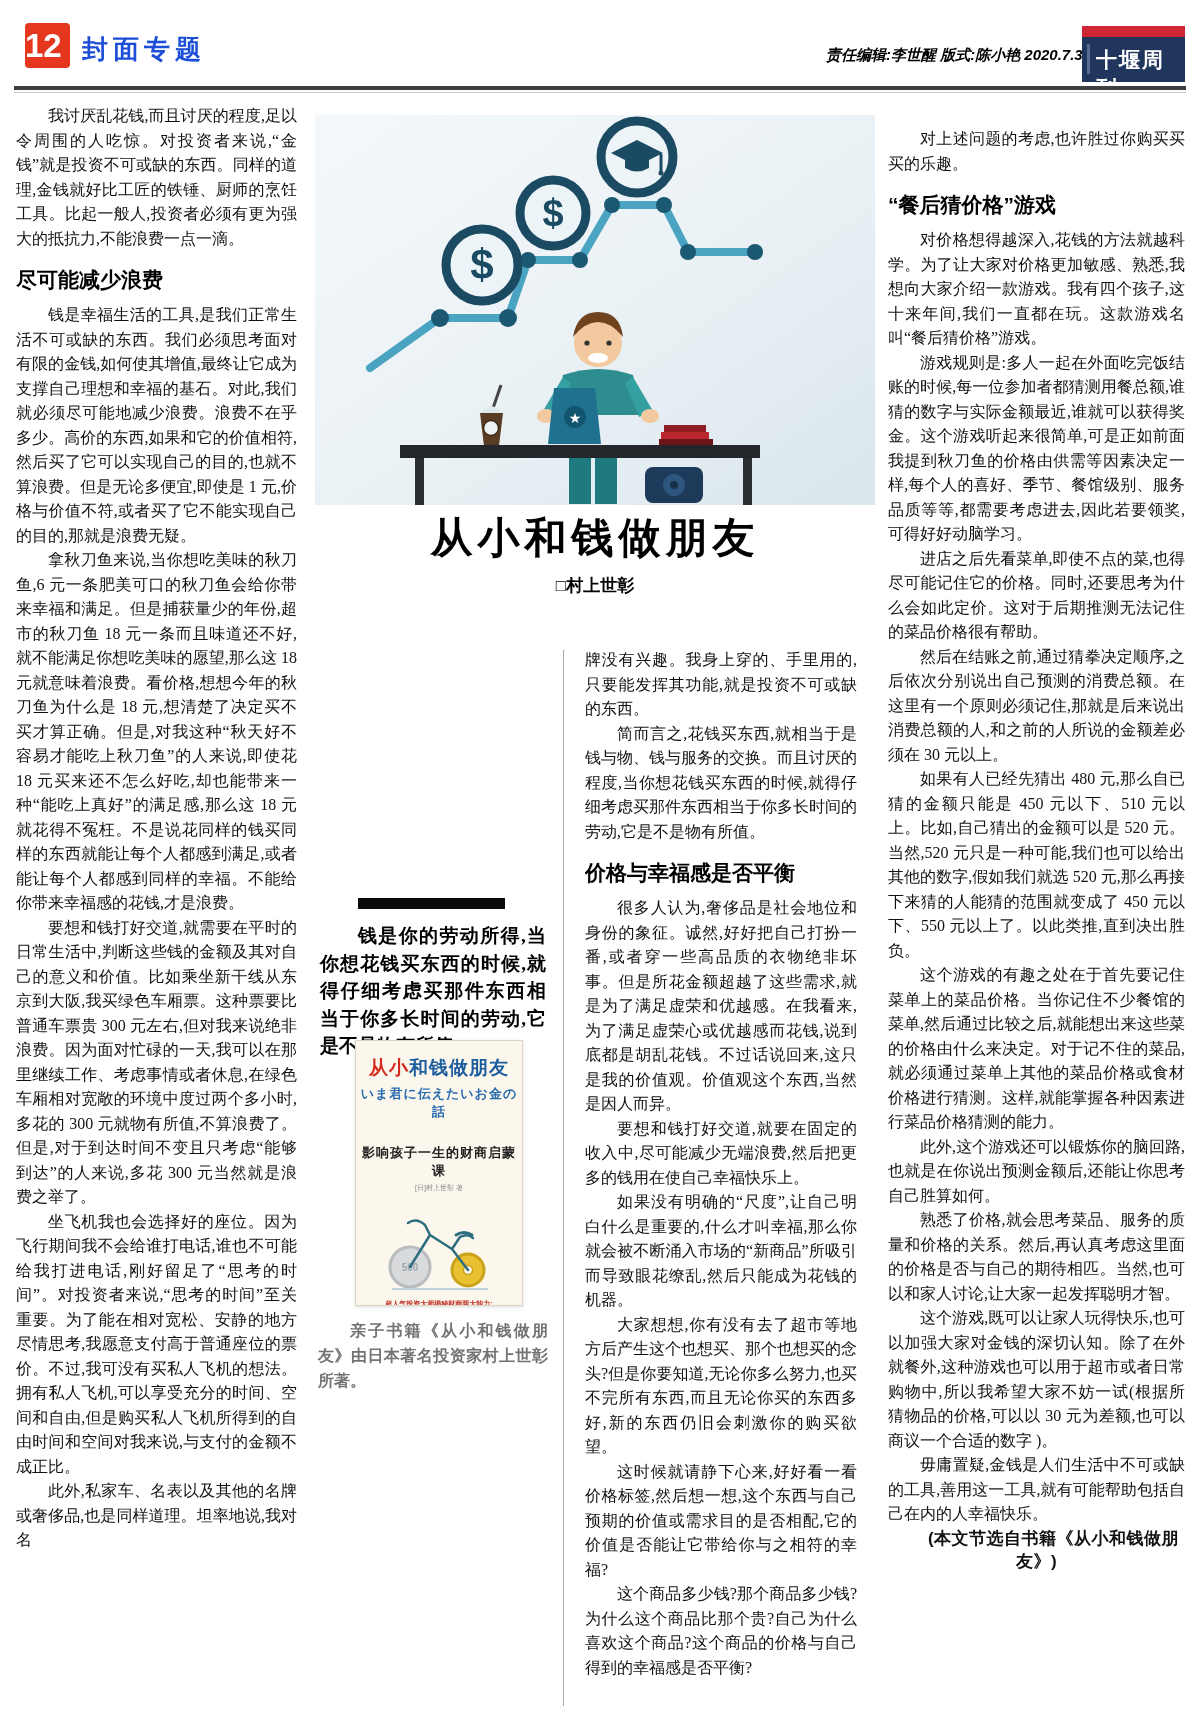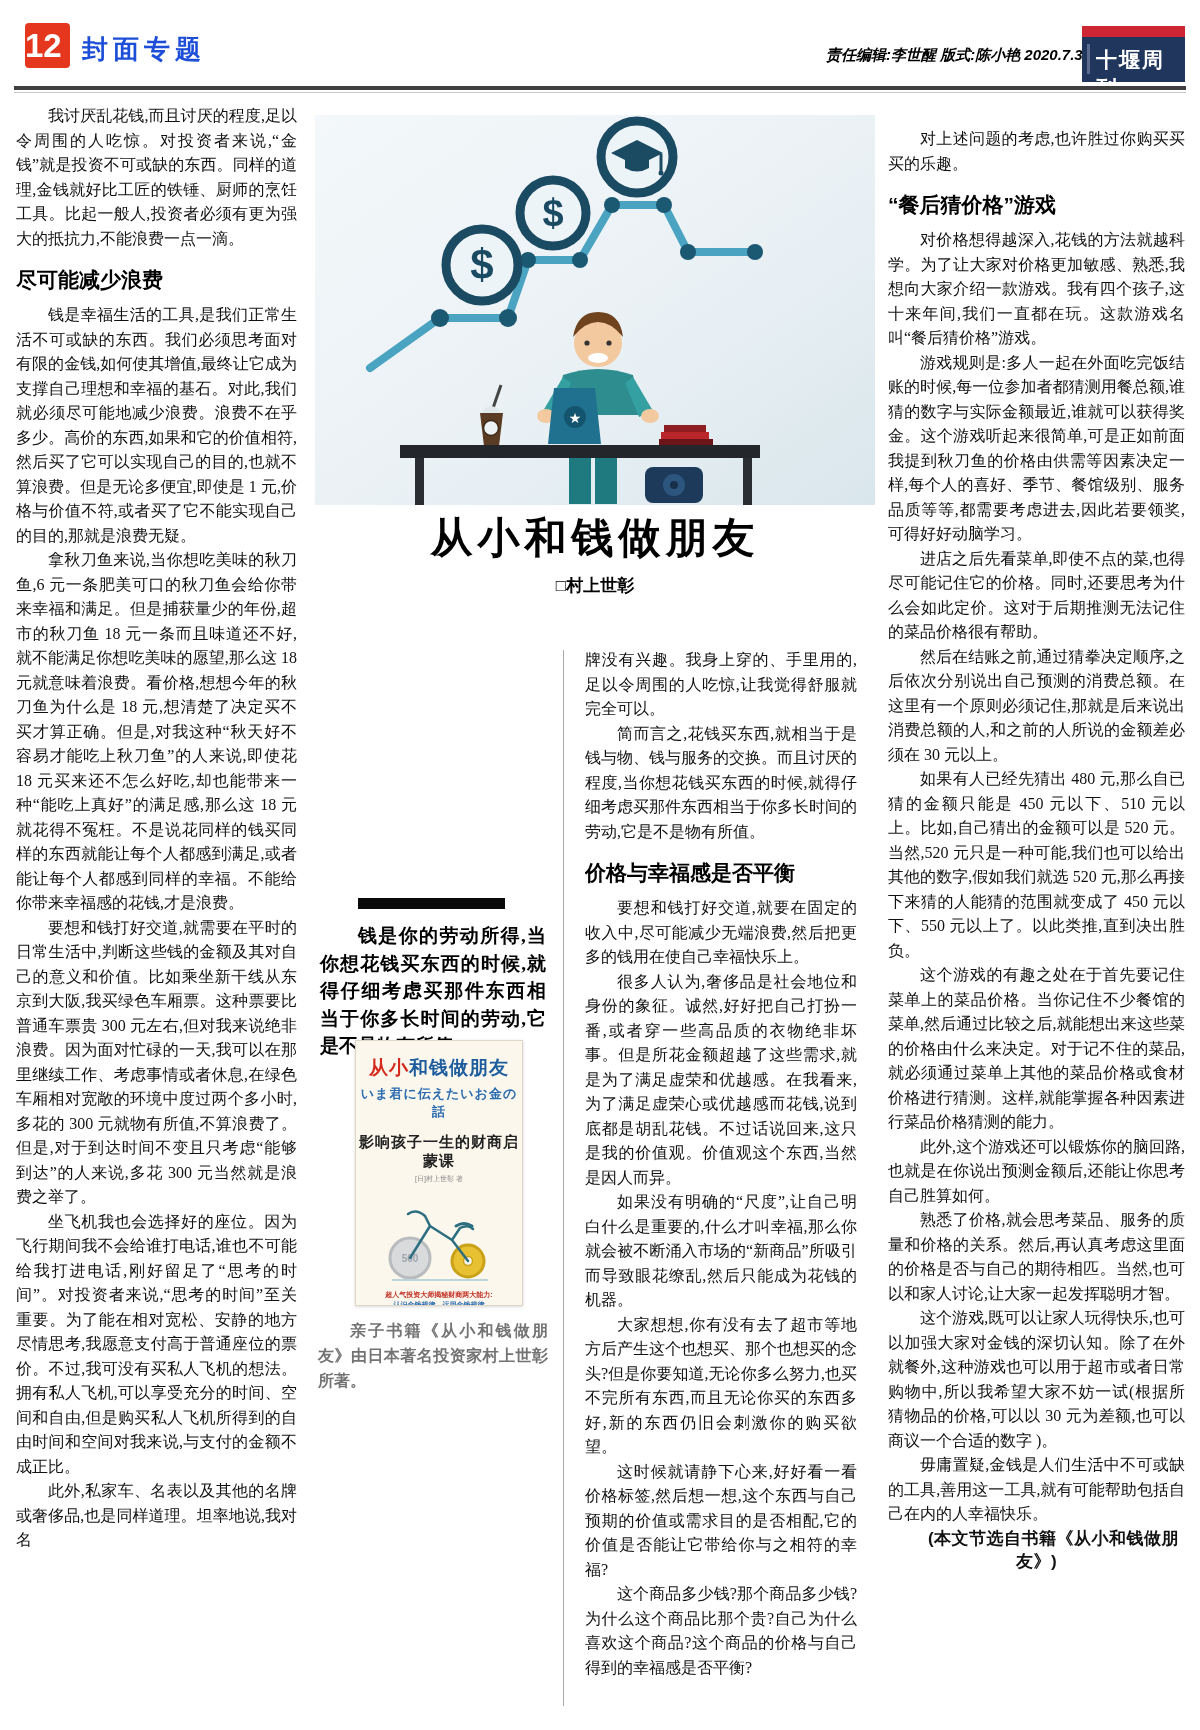--- a/index.html
+++ b/index.html
@@ -45,21 +45,21 @@
          text-align:justify;text-indent:2em;color:#000;}
   
   .book{position:absolute;left:355px;top:1040px;width:166px;height:264px;background:#fbf7ec;
         border:1px solid #ddd6c6;box-shadow:0 1px 3px rgba(0,0,0,.15);text-align:center;
         font-family:"Liberation Sans",sans-serif;overflow:hidden;}
   .bk-title{margin-top:14px;font-weight:bold;font-size:19px;letter-spacing:1px;
             font-family:"Liberation Serif",serif;}
   .bk-title .red{color:#d42a1e;}
   .bk-title .blue{color:#1d5d9e;}
   .bk-jp{margin-top:4px;font-size:13px;font-weight:bold;color:#2b6cb0;letter-spacing:1px;}
-  .bk-tag{margin-top:12px;font-size:15px;font-weight:bold;color:#222;letter-spacing:1px;}
+  .bk-tag{margin-top:23px;font-size:13px;font-weight:bold;color:#222;letter-spacing:1px;}
   .bk-auth{margin-top:3px;font-size:7px;color:#888;}
   .bk-bike{margin:4px auto 0;display:block;}
   .bk-promo1{margin-top:2px;font-size:7px;color:#c23227;font-weight:bold;}
   .bk-promo2{font-size:7px;color:#2b6cb0;font-weight:bold;}
   .bk-bar{margin:4px auto 0;height:3px;background:#b9b3a4;width:120px;}
   .bk-pub{margin:5px auto 0;width:86px;height:5px;background:#9a958a;position:relative;}
   .bk-pub:before{content:"";position:absolute;left:-10px;top:0;width:7px;height:5px;background:#8c1d1d;}
   
   .caption{position:absolute;left:318px;top:1318px;width:230px;margin:0;
            font:bold 16px/25px "Liberation Sans",sans-serif;text-align:justify;text-indent:2em;color:#737373;}
@@ -203,25 +203,25 @@
     <div class="bk-promo2">认识金钱规律、运用金钱规律</div>
     <div class="bk-bar"></div>
     <div class="bk-pub"></div>
   </div>
 
   <p class="caption">亲子书籍《从小和钱做朋友》由日本著名投资家村上世彰所著。</p>
 
   <div class="vrule"></div>
 
   <section class="col col3">
-    <p class="noindent">牌没有兴趣。我身上穿的、手里用的,足以令周围的人吃惊,让我觉得舒服就完全可以。</p>
+    <p class="noindent">牌没有兴趣。我身上穿的、手里用的,只要能发挥其功能,就是投资不可或缺的东西。</p>
     <p>简而言之,花钱买东西,就相当于是钱与物、钱与服务的交换。而且讨厌的程度,当你想花钱买东西的时候,就得仔细考虑买那件东西相当于你多长时间的劳动,它是不是物有所值。</p>
     <h3>价格与幸福感是否平衡</h3>
+    <p>很多人认为,奢侈品是社会地位和身份的象征。诚然,好好把自己打扮一番,或者穿一些高品质的衣物绝非坏事。但是所花金额超越了这些需求,就是为了满足虚荣和优越感。在我看来,为了满足虚荣心或优越感而花钱,说到底都是胡乱花钱。不过话说回来,这只是我的价值观。价值观这个东西,当然是因人而异。</p>
     <p>要想和钱打好交道,就要在固定的收入中,尽可能减少无端浪费,然后把更多的钱用在使自己幸福快乐上。</p>
-    <p>很多人认为,奢侈品是社会地位和身份的象征。诚然,好好把自己打扮一番,或者穿一些高品质的衣物绝非坏事。但是所花金额超越了这些需求,就是为了满足虚荣和优越感。在我看来,为了满足虚荣心或优越感而花钱,说到底都是胡乱花钱。不过话说回来,这只是我的价值观。价值观这个东西,当然是因人而异。</p>
     <p>如果没有明确的“尺度”,让自己明白什么是重要的,什么才叫幸福,那么你就会被不断涌入市场的“新商品”所吸引而导致眼花缭乱,然后只能成为花钱的机器。</p>
     <p>大家想想,你有没有去了超市等地方后产生这个也想买、那个也想买的念头?但是你要知道,无论你多么努力,也买不完所有东西,而且无论你买的东西多好,新的东西仍旧会刺激你的购买欲望。</p>
     <p>这时候就请静下心来,好好看一看价格标签,然后想一想,这个东西与自己预期的价值或需求目的是否相配,它的价值是否能让它带给你与之相符的幸福?</p>
     <p>这个商品多少钱?那个商品多少钱?为什么这个商品比那个贵?自己为什么喜欢这个商品?这个商品的价格与自己得到的幸福感是否平衡?</p>
   </section>
 
   <section class="col col4">
     <p>对上述问题的考虑,也许胜过你购买买买的乐趣。</p>
     <h3>“餐后猜价格”游戏</h3>
     <p>对价格想得越深入,花钱的方法就越科学。为了让大家对价格更加敏感、熟悉,我想向大家介绍一款游戏。我有四个孩子,这十来年间,我们一直都在玩。这款游戏名叫“餐后猜价格”游戏。</p>

